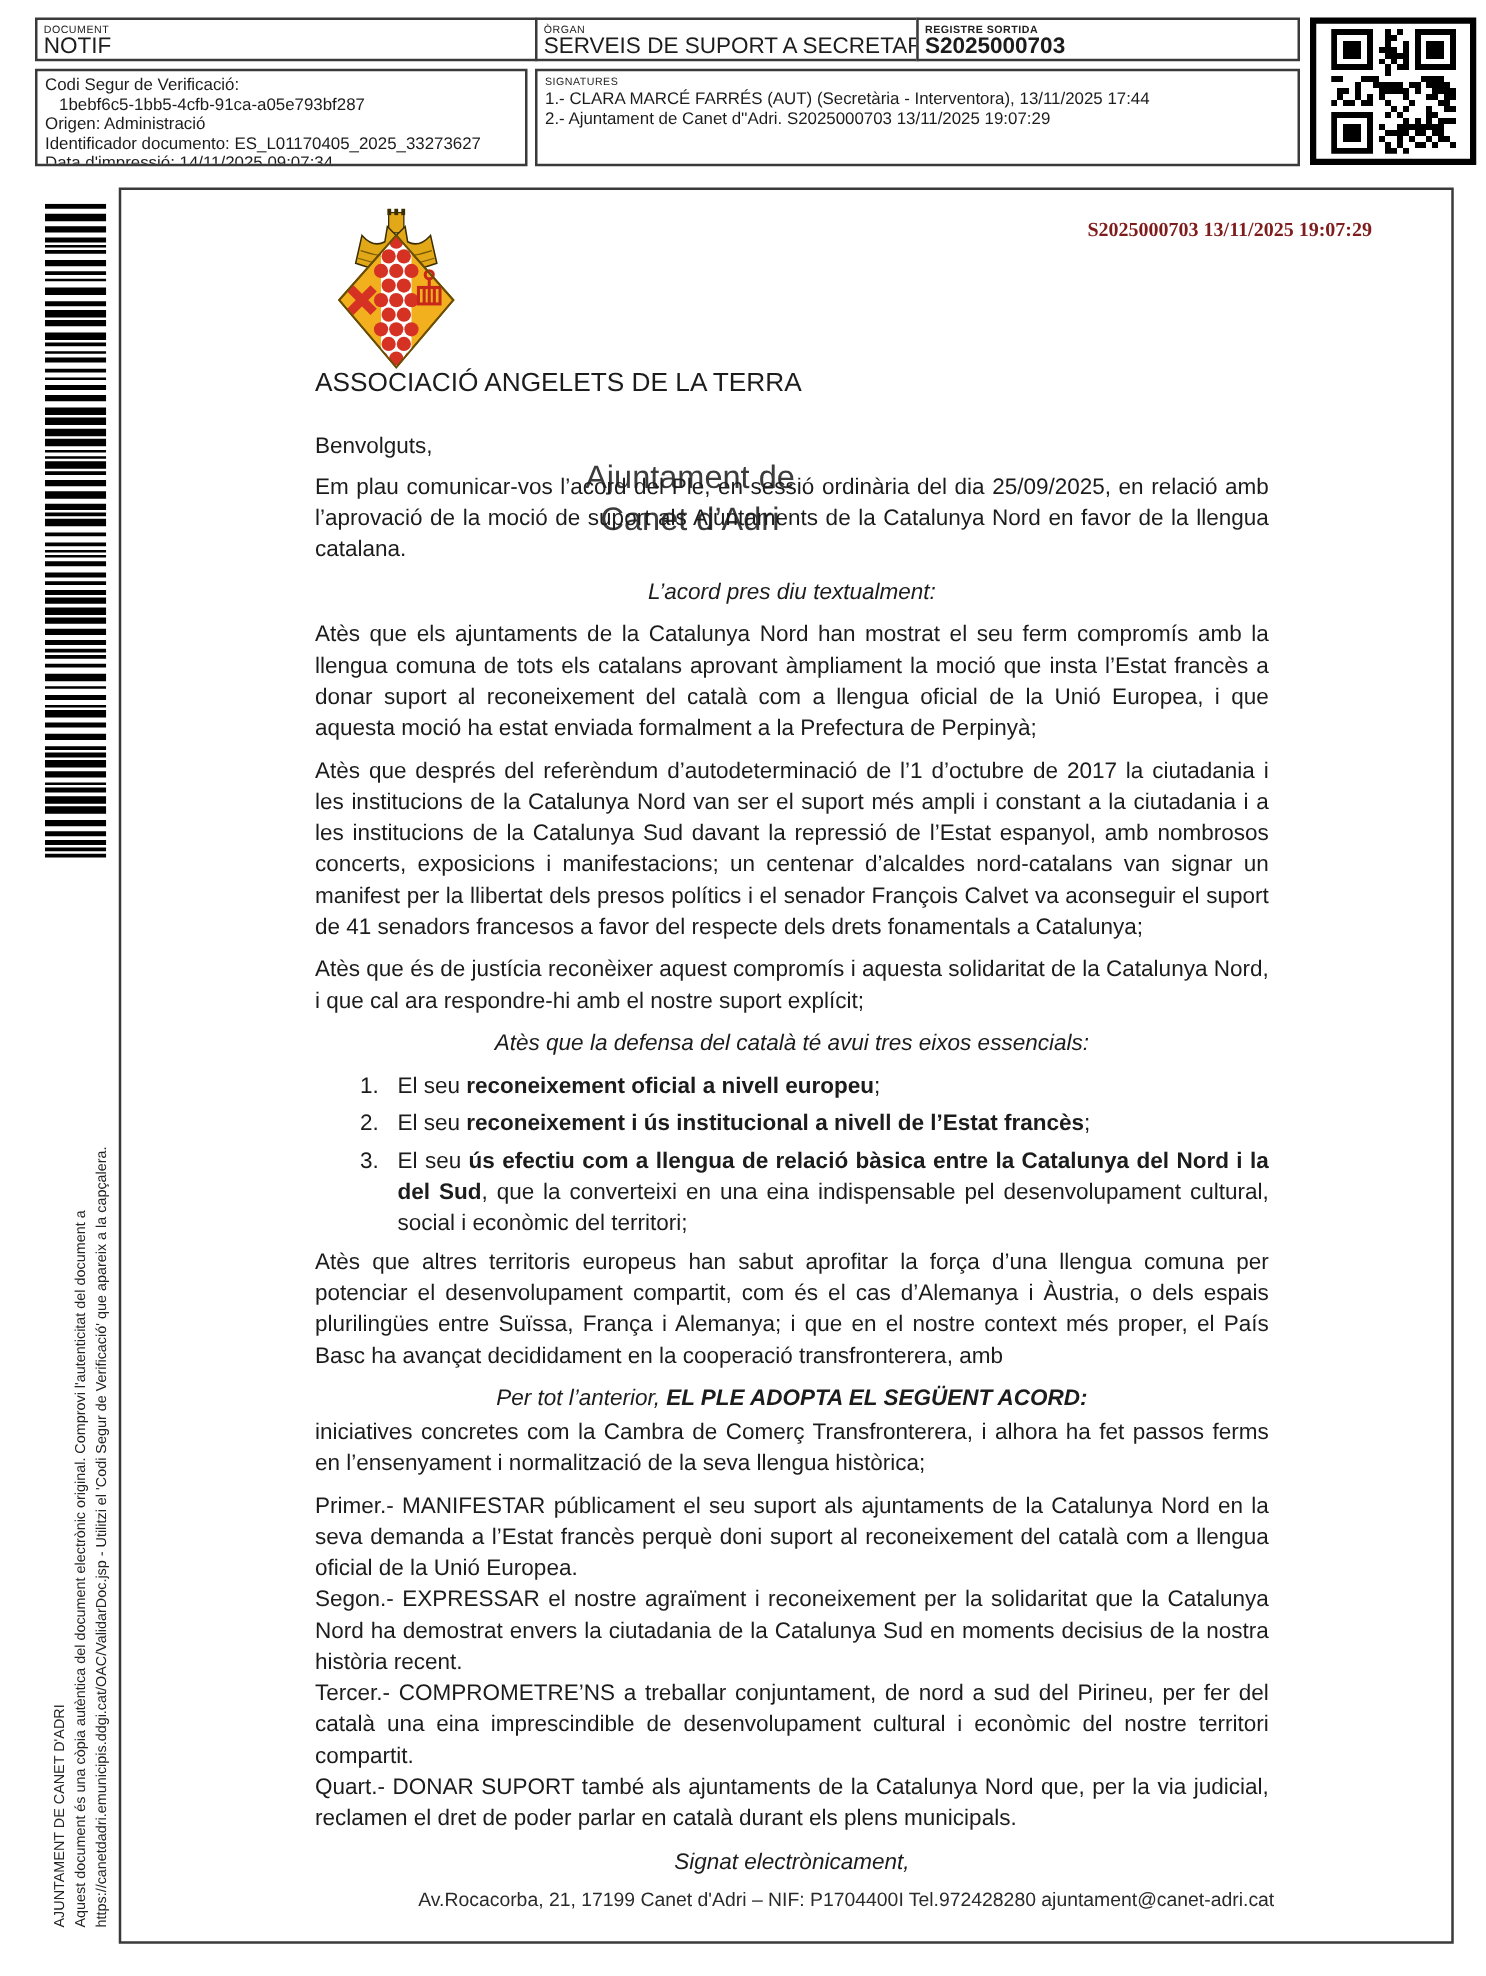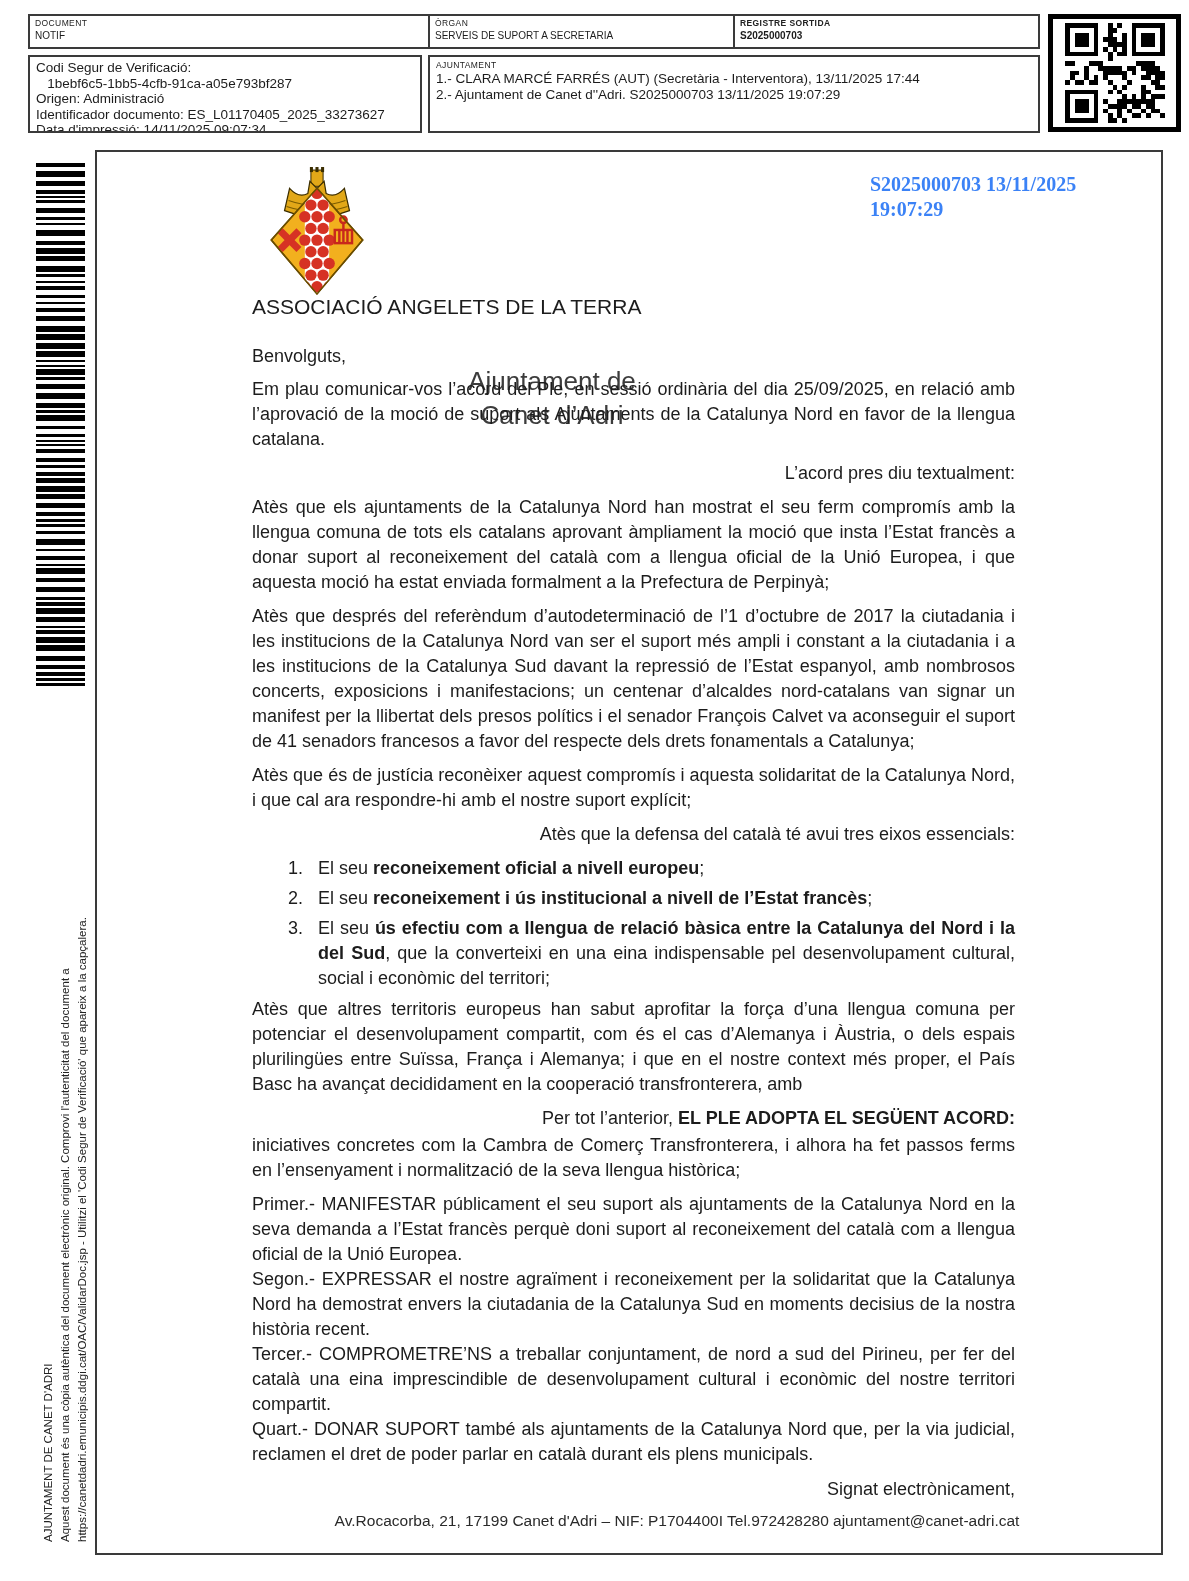--- a/index.html
+++ b/index.html
@@ -3,50 +3,50 @@
 <meta charset="utf-8">
 <style>
   html,body { margin:0; padding:0; background:#fff; }
   .page {
     position:relative; width:1189px; height:1581px; background:#fff;
     font-family:"Liberation Sans", sans-serif; color:#1c1c1c; overflow:hidden;
   }
   
   .hbox { position:absolute; border:2px solid #3a3a3a; background:#fff; box-sizing:border-box; overflow:hidden; }
   .hc-label { font-size:8.5px; letter-spacing:.4px; color:#222; padding:2px 6px 0 5px; line-height:10px; }
-  .hc-value { font-size:10px; padding:0 5px 2px 5px; line-height:16px; white-space:nowrap; }
+  .hc-value { font-size:18px; padding:0 5px 2px 5px; line-height:16px; white-space:nowrap; }
   .verif-line { font-size:13.5px; line-height:15.5px; white-space:pre; padding:0 6px; }
   .verif-pad { height:3px; }
   .sig-label { font-size:8.5px; letter-spacing:.4px; padding:3px 6px 1px 6px; line-height:10px; }
   .sig-line { font-size:13.5px; line-height:15.5px; white-space:nowrap; padding:0 6px; }
   
   .qr-box { position:absolute; left:1048px; top:14px; width:133px; height:118px; border:5px solid #000;
             box-sizing:border-box; background:#fff; display:flex; align-items:center; justify-content:center; }
   .qr-box svg { width:100px; height:100px; }
   
   .main-box { position:absolute; left:95px; top:150px; width:1068px; height:1405px;
               border:2px solid #3a3a3a; box-sizing:border-box; background:#fff; }
   
   .barcode { position:absolute; left:36px; top:163px; width:49px; height:528px; overflow:hidden; }
   .barcode div { width:100%; background:#000; }
   .side-rotated { position:absolute; left:40px; top:1542px; width:724px;
                   transform:rotate(-90deg); transform-origin:0 0; }
   .side-rotated div { font-size:11.5px; line-height:17px; white-space:nowrap; color:#222; }
   
   .stamp { position:absolute; left:868px; top:170px; width:242px;
-           font-family:"Liberation Serif", serif; font-weight:bold; font-size:20px; line-height:25px; color:#3b82f6; }
+           font-family:"Liberation Serif", serif; font-weight:bold; font-size:16px; line-height:25px; color:#7f1d1d; }
   .coat { position:absolute; left:260px; top:164px; width:106px; height:134px; }
   .logo-text { position:absolute; left:366px; top:212px; width:178px; text-align:center;
                font-size:26px; line-height:34px; color:#3c3c3c; }
   
   .content { position:absolute; left:155px; top:142px; width:763px; font-size:18px; line-height:25px; }
   .recipient { font-size:21px; line-height:26px; margin:0 0 24px 0; }
   .salut { margin:0 0 8px 0; }
   .para { margin:0 0 9px 0; text-align:justify; }
-  .para.nj { text-align:right; }
+  .para.nj { text-align:center;font-style:italic; }
   .para.tight { margin:0; }
   .b { font-weight:bold; }
   .olist { margin:2px 0 6px 0; }
   .li { display:flex; margin:0 0 5px 0; }
   .li .num { width:66px; padding-left:36px; box-sizing:border-box; flex:none; }
   .li .txt { flex:1; text-align:justify; }
   .closing { margin:10px 0 0 0; }
   .sheet-footer { position:absolute; left:97px; top:1512px; width:1064px; text-align:center;
                   font-size:15.5px; color:#2a2a2a;padding-left:48px; }
 </style>
@@ -72,21 +72,21 @@
     <div class="verif-pad"></div>
     <div class="verif-line">Codi Segur de Verificació:</div>
     <div class="verif-line">   1bebf6c5-1bb5-4cfb-91ca-a05e793bf287</div>
     <div class="verif-line">Origen: Administració</div>
     <div class="verif-line">Identificador documento: ES_L01170405_2025_33273627</div>
     <div class="verif-line">Data d'impressió: 14/11/2025 09:07:34</div>
 
   </div>
 
   <div class="hbox" style="left:428px;top:55px;width:612px;height:78px;">
-    <div class="sig-label">AJUNTAMENT</div>
+    <div class="sig-label">SIGNATURES</div>
     <div class="sig-line">1.- CLARA MARCÉ FARRÉS (AUT) (Secretària - Interventora), 13/11/2025 17:44</div>
     <div class="sig-line">2.- Ajuntament de Canet d''Adri. S2025000703 13/11/2025 19:07:29</div>
   </div>
 
   <div class="qr-box">
     <svg id="qr" viewBox="0 0 21 21" shape-rendering="crispEdges">
         <rect x="0" y="0" width="7" height="7" fill="#000"></rect>
         <rect x="1" y="1" width="5" height="5" fill="#fff"></rect>
         <rect x="2" y="2" width="3" height="3" fill="#000"></rect>
         <rect x="14" y="0" width="7" height="7" fill="#000"></rect>

